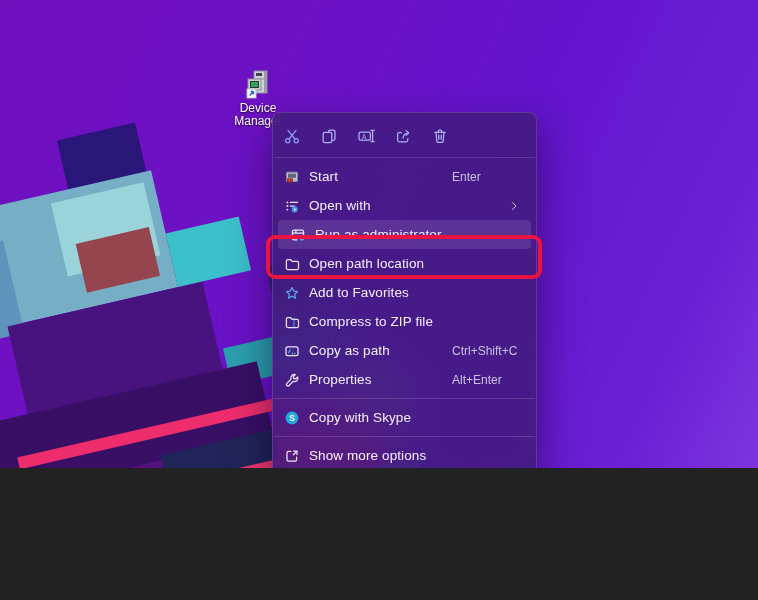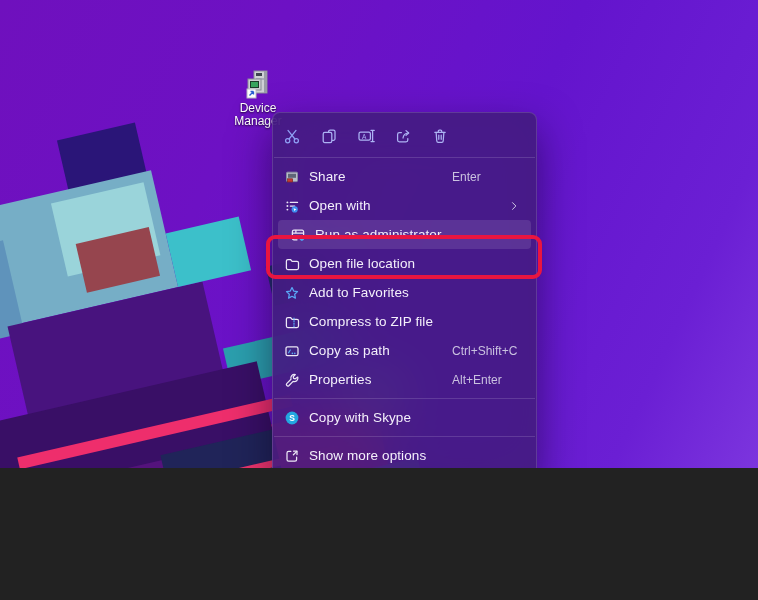--- a/index.html
+++ b/index.html
@@ -148,21 +148,21 @@
     <div class="divider"></div>
 
     <div class="menu-item">
       <span class="mi-icon">
         <svg width="16" height="16" viewBox="0 0 16 16">
             <rect x="2.5" y="3.2" width="11" height="9.4" rx="1" fill="#b9bdc9" stroke="#868da0" stroke-width="1"></rect>
             <rect x="4" y="4.8" width="8" height="4" fill="#5f6678"></rect>
             <rect x="3.6" y="9.8" width="5" height="3.2" fill="#c43b36" stroke="#7e2420" stroke-width=".7"></rect>
           </svg>
       </span>
-      <span class="mi-label">Share</span>
+      <span class="mi-label">Start</span>
       <span class="mi-shortcut">Enter</span>
     </div>
 
     <div class="menu-item">
       <span class="mi-icon">
         <svg width="16" height="16" viewBox="0 0 16 16">
             <g class="ln">
               <circle cx="3.4" cy="4.4" r=".95" fill="currentColor" stroke="none"></circle>
               <path d="M6.3 4.4 h7.2"></path>
               <circle cx="3.4" cy="8" r=".95" fill="currentColor" stroke="none"></circle>
@@ -194,21 +194,21 @@
       </span>
       <span class="mi-label">Run as administrator</span>
     </div>
 
     <div class="menu-item">
       <span class="mi-icon">
         <svg width="16" height="16" viewBox="0 0 16 16">
             <path class="ln" d="M2.4 5 a1.5 1.5 0 0 1 1.5 -1.5 h2.6 l1.6 1.8 h4.9 a1.5 1.5 0 0 1 1.5 1.5 v5.2 a1.5 1.5 0 0 1 -1.5 1.5 H3.9 a1.5 1.5 0 0 1 -1.5 -1.5 z"></path>
           </svg>
       </span>
-      <span class="mi-label">Open file location</span>
+      <span class="mi-label">Open path location</span>
     </div>
 
 
     <div class="menu-item">
       <span class="mi-icon">
         <svg width="16" height="16" viewBox="0 0 16 16">
             <path class="ln bl" d="M8 2.6 l1.7 3.5 3.8 .5 -2.8 2.7 .7 3.8 -3.4 -1.8 -3.4 1.8 .7 -3.8 -2.8 -2.7 3.8 -.5 z"></path>
           </svg>
       </span>
       <span class="mi-label">Add to Favorites</span>

